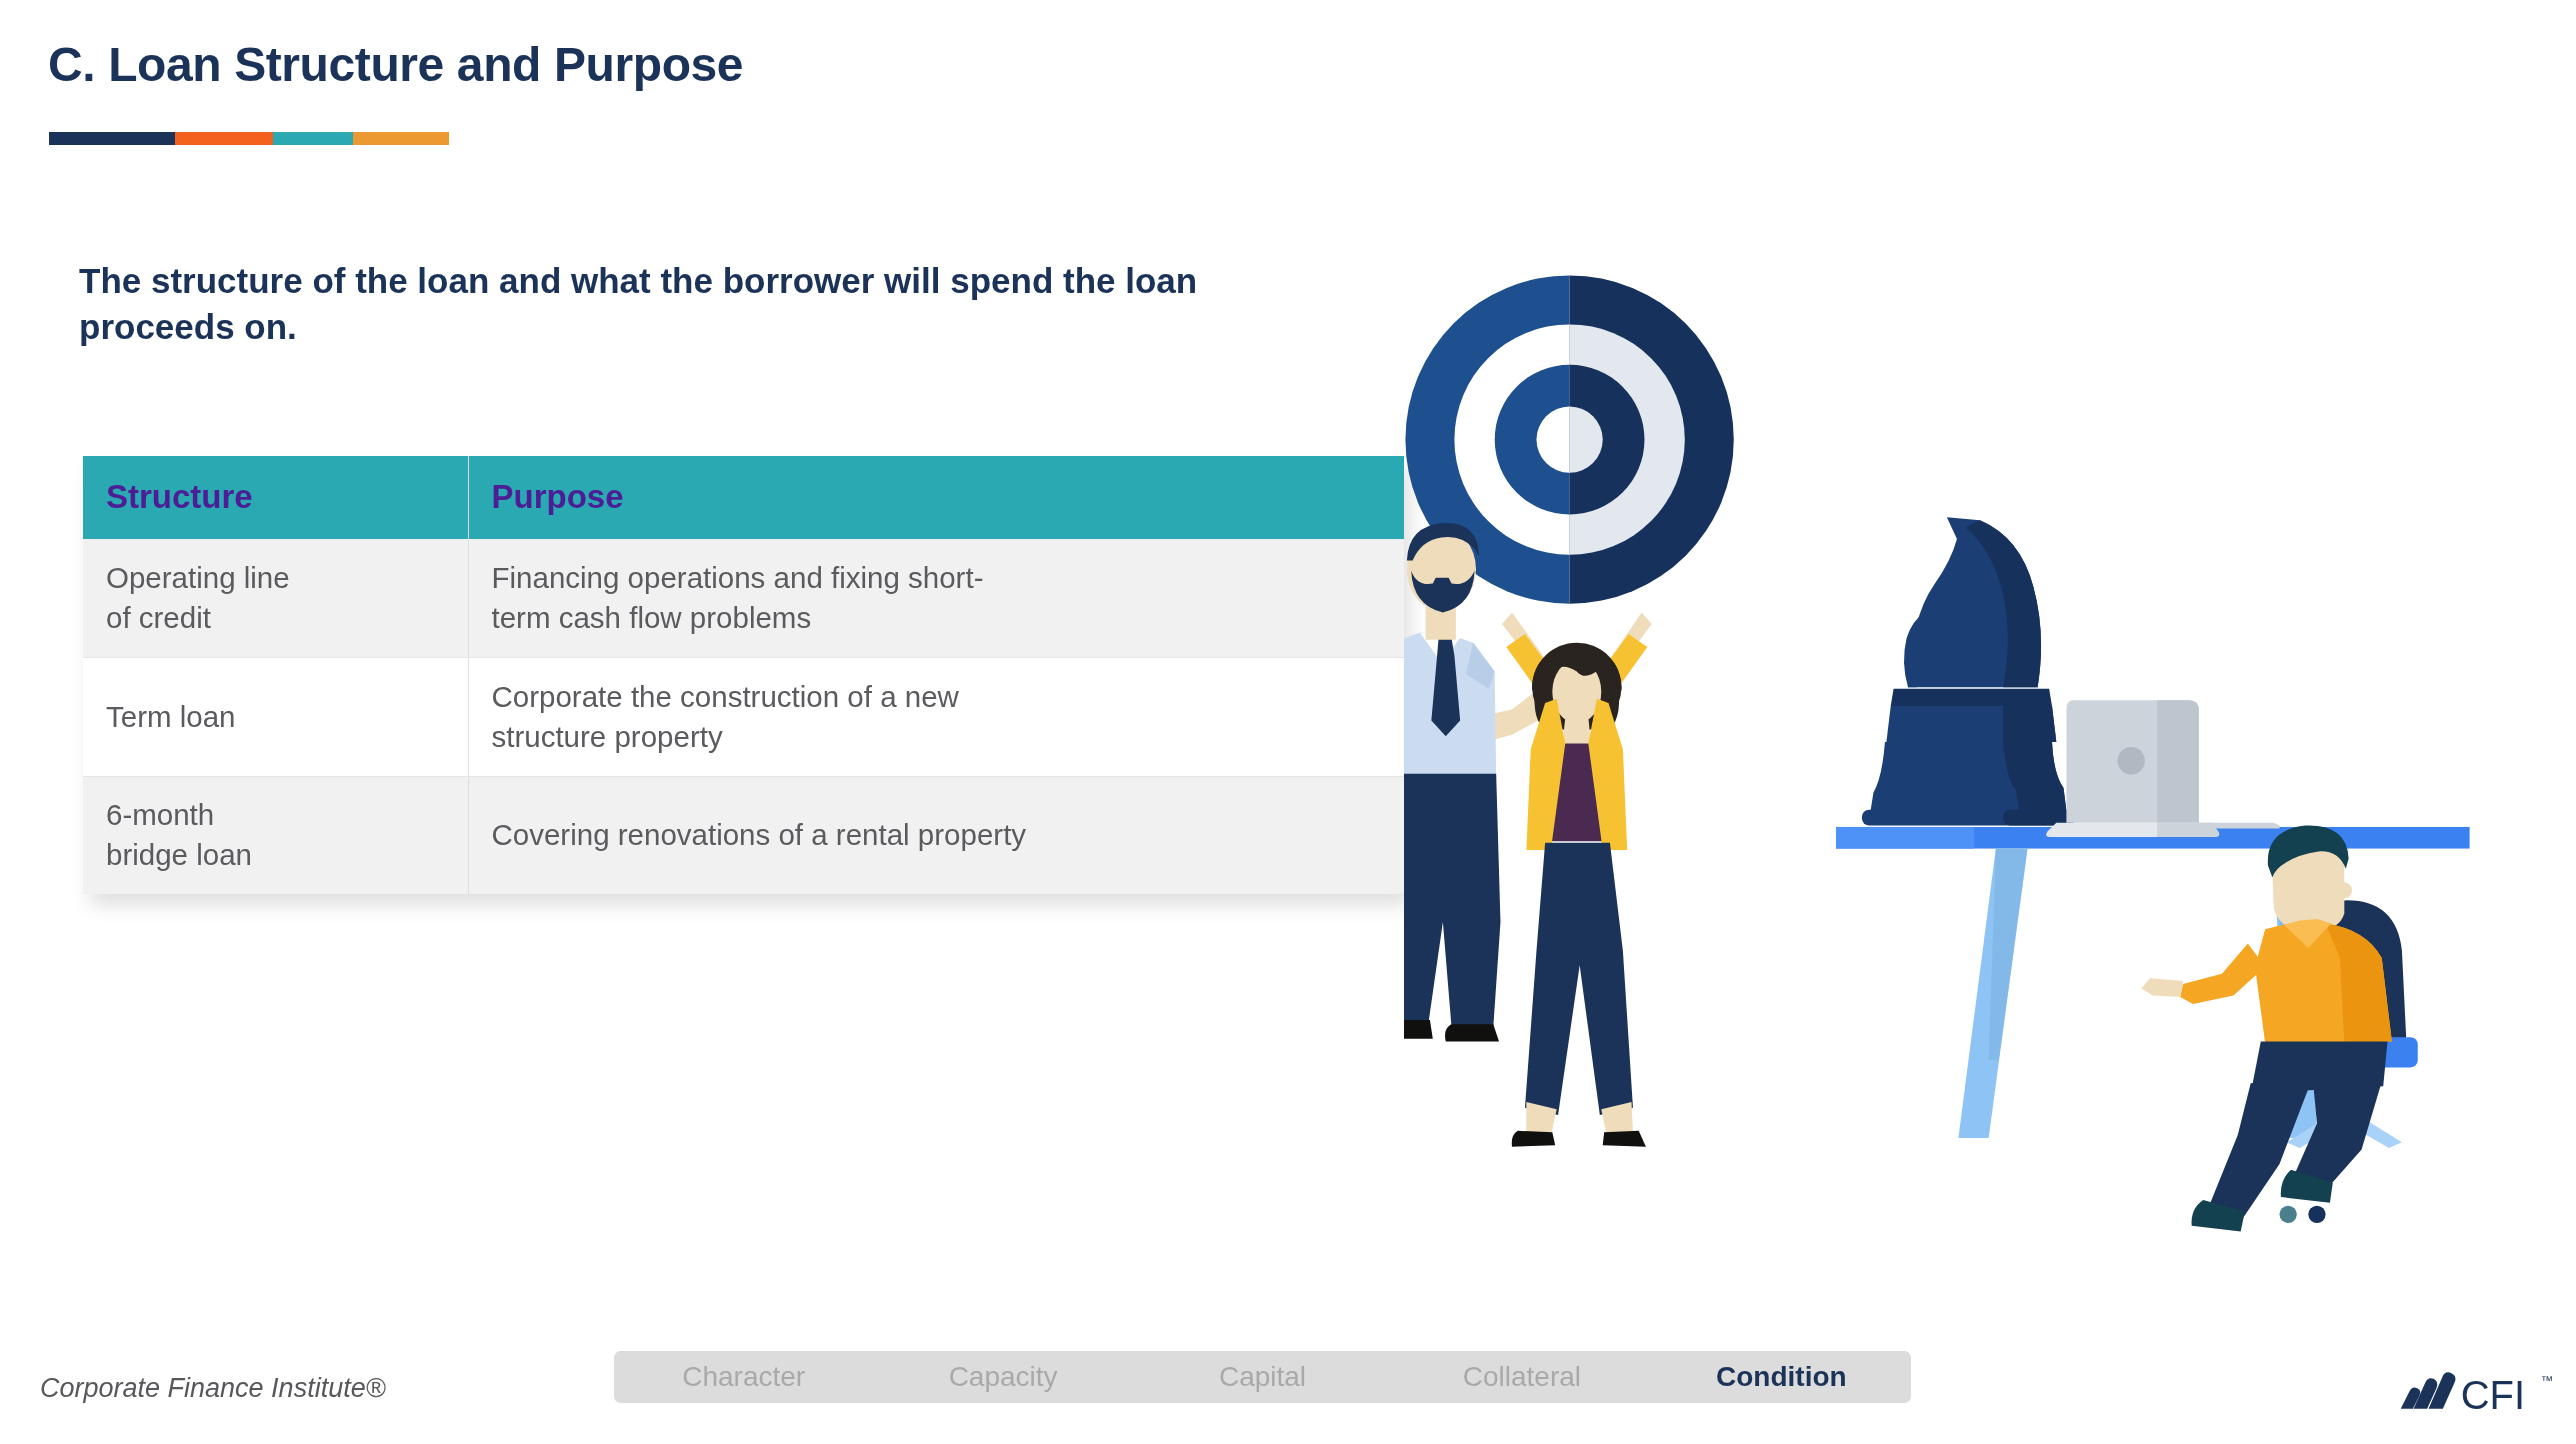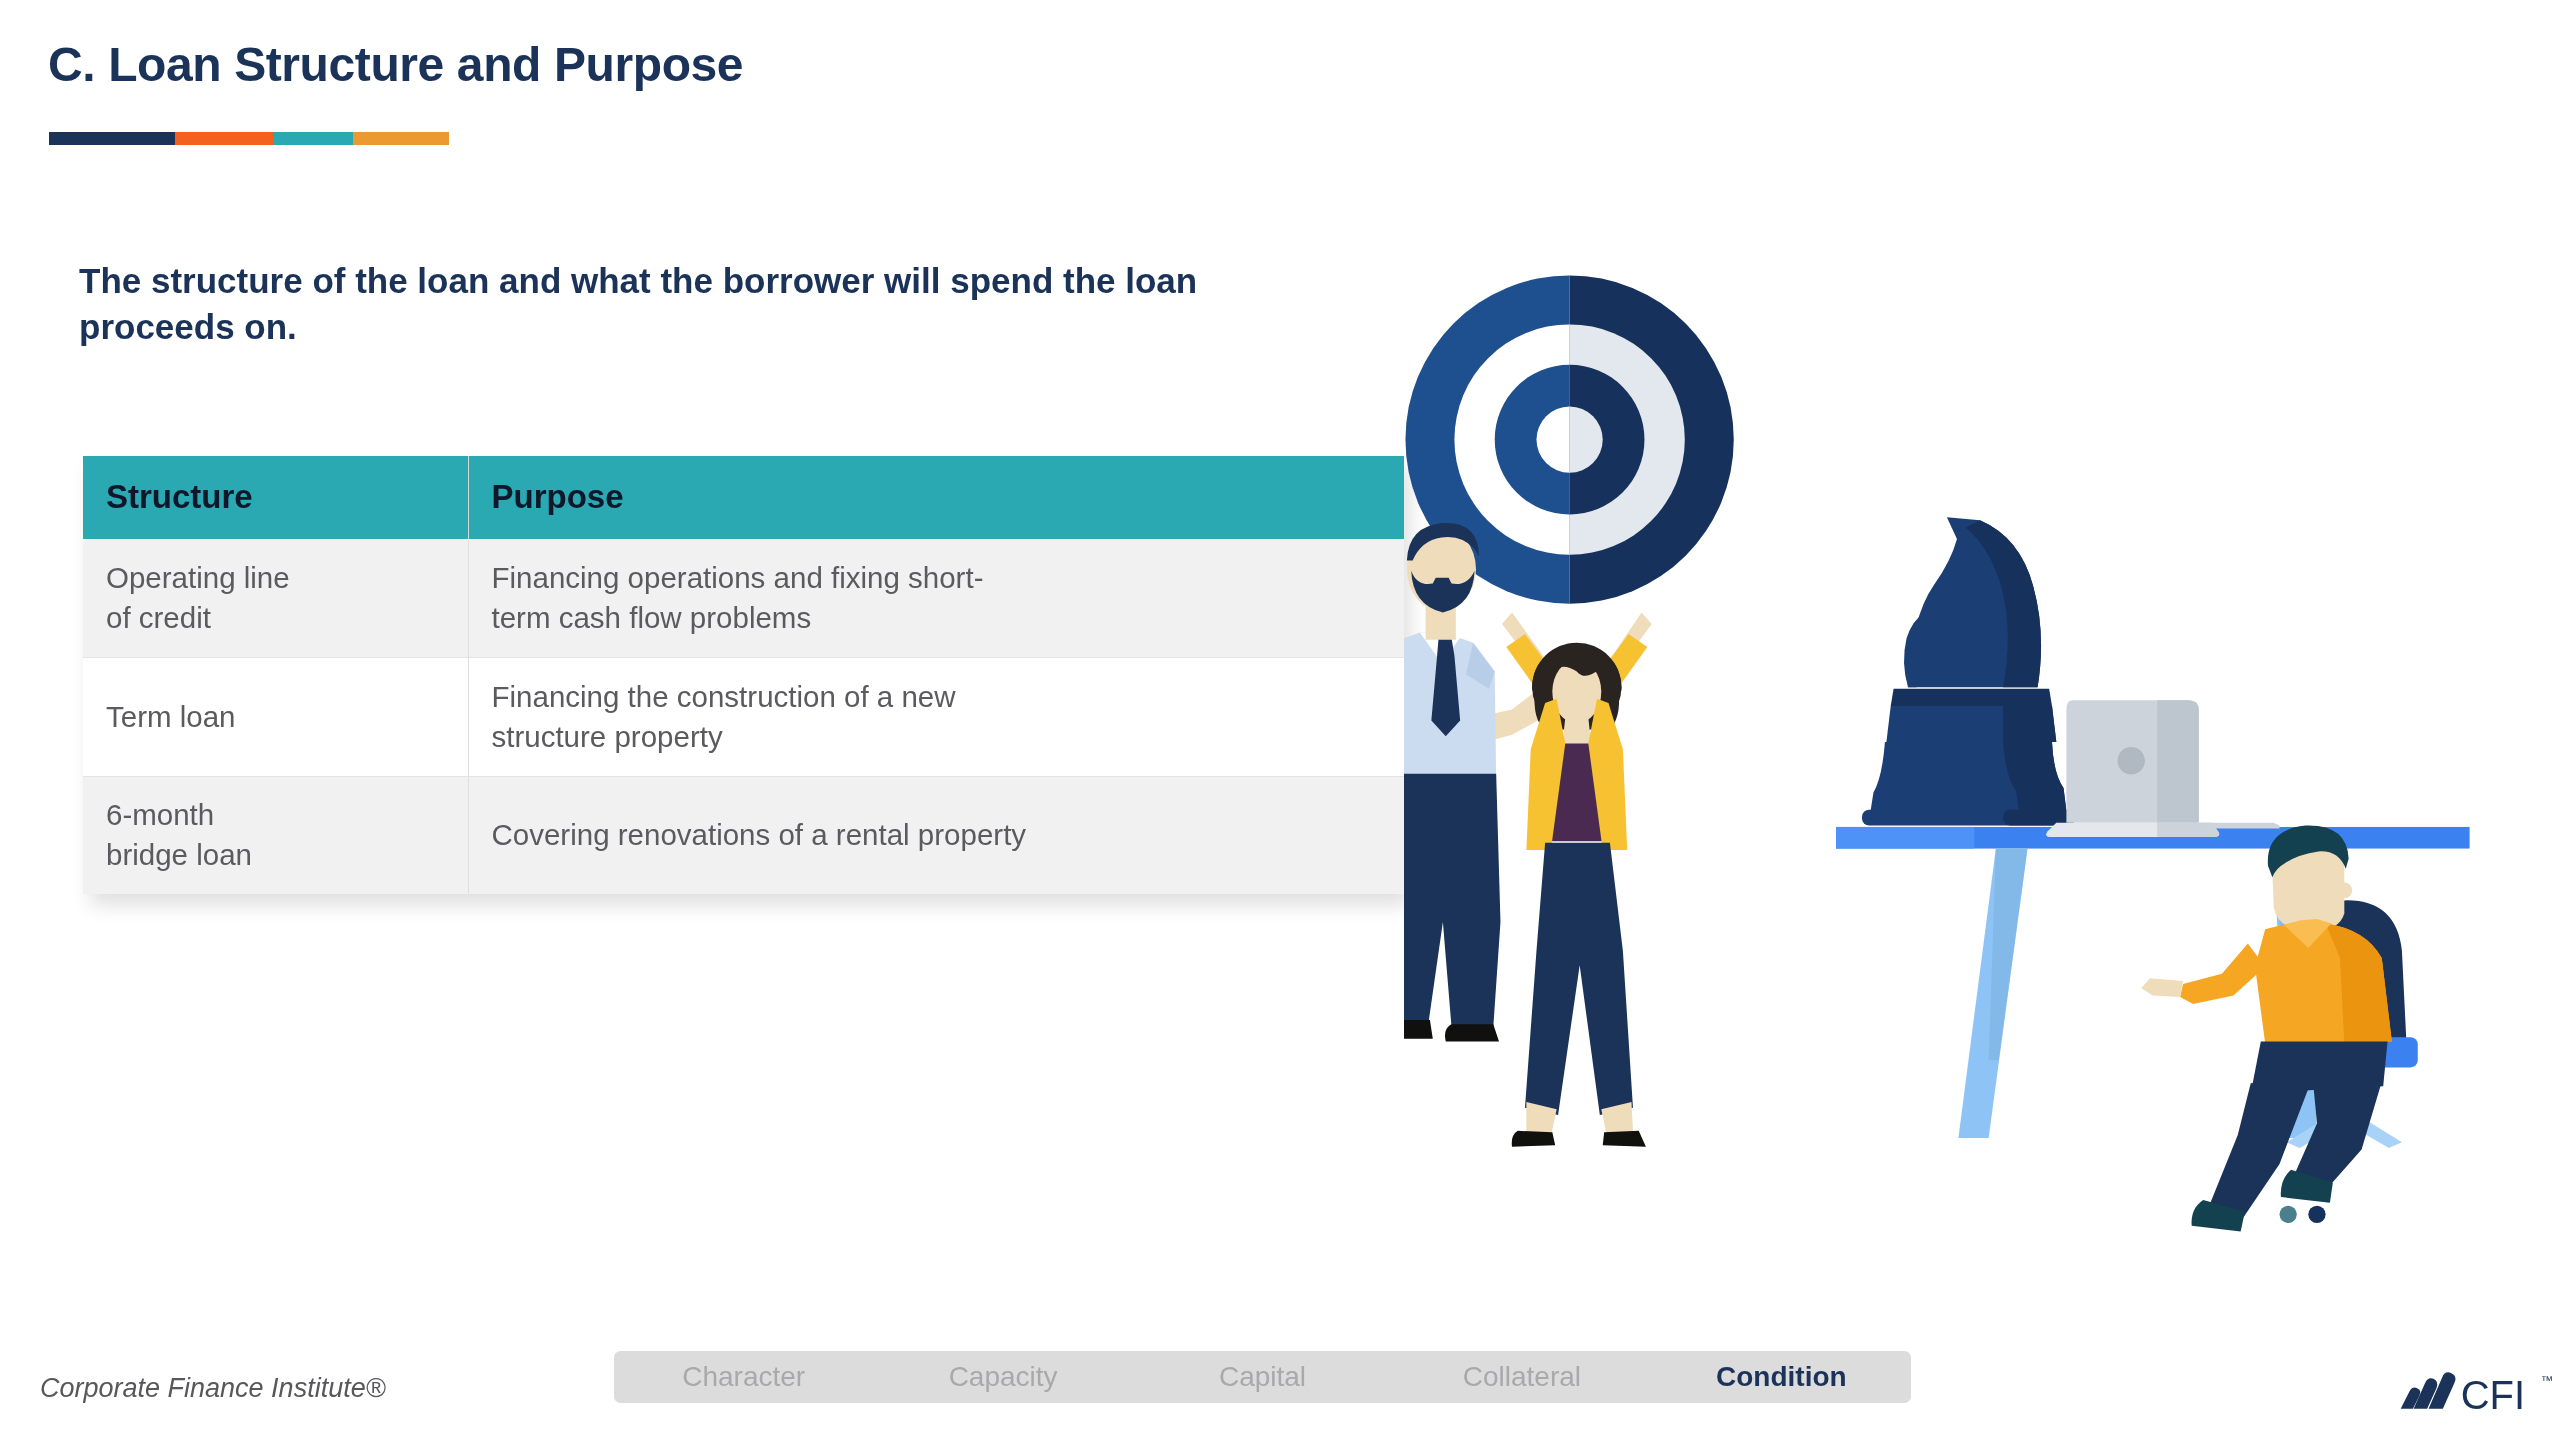--- a/index.html
+++ b/index.html
@@ -64,21 +64,21 @@
   }
   table.loan-table {
     width: 100%;
     border-collapse: collapse;
     table-layout: fixed;
   }
   table.loan-table col.c0 { width: 385px; }
   table.loan-table col.c1 { width: auto; }
   table.loan-table th {
     background: #2aa9b3;
-    color: #0f172a;
+    color: #4c1d95;
     font-size: 33px;
     font-weight: bold;
     text-align: left;
     padding: 14.4px 23px 16px 23px;
     height: 53px;
     vertical-align: middle;
     border-right: 1.4px solid #d8d8d8;
   }
   table.loan-table th:last-child { border-right: none; }
   table.loan-table td {
@@ -183,21 +183,21 @@
         <td>
           <span class="cell-l1">Financing operations and fixing short-</span>
           <span class="cell-l2">term cash flow problems</span>
         </td>
       </tr>
       <tr class="row-plain">
         <td>
           <span class="cell-l1">Term loan</span>
         </td>
         <td>
-          <span class="cell-l1">Financing the construction of a new</span>
+          <span class="cell-l1">Corporate the construction of a new</span>
           <span class="cell-l2">structure property</span>
         </td>
       </tr>
       <tr class="row-alt">
         <td>
           <span class="cell-l1">6-month</span>
           <span class="cell-l2">bridge loan</span>
         </td>
         <td>
           <span class="cell-l1">Covering renovations of a rental property</span>

